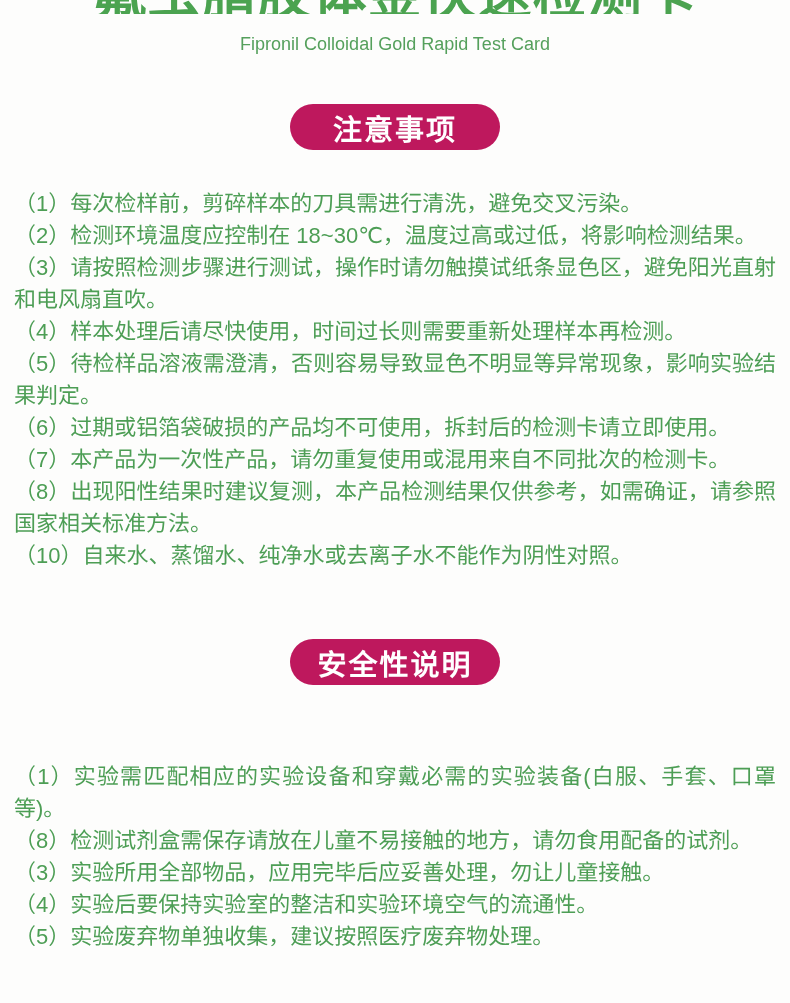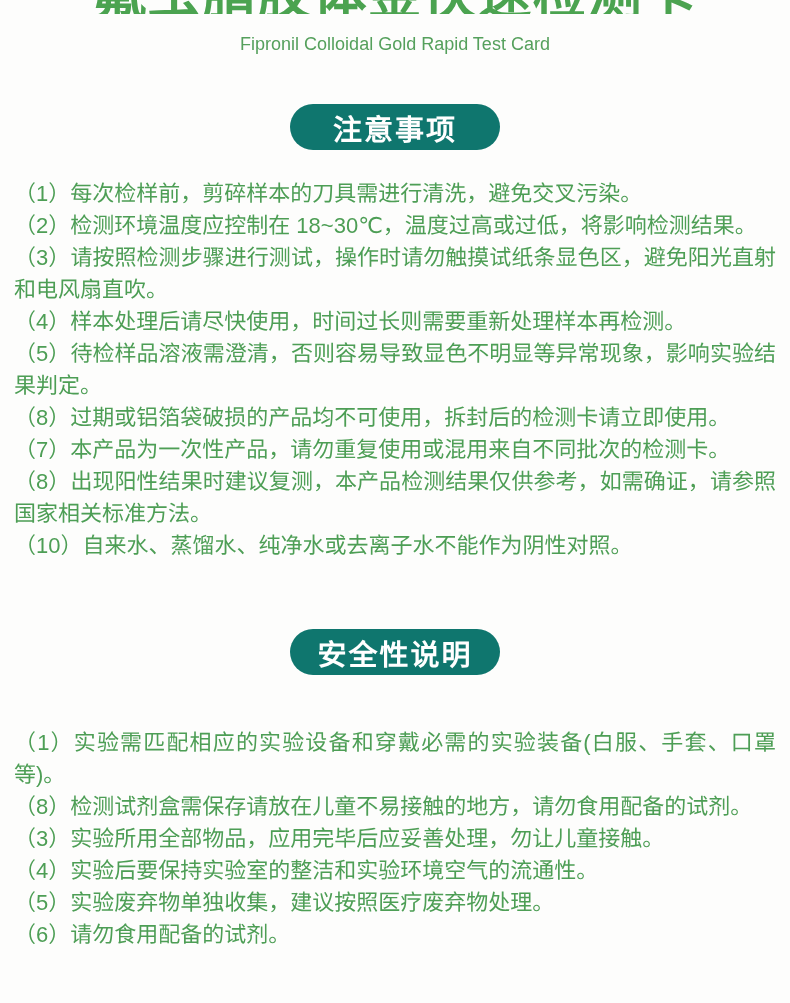--- a/index.html
+++ b/index.html
@@ -35,42 +35,42 @@
     font-size: 18px;
     line-height: 21px;
     color: #55a05c;
     letter-spacing: 0px;
   }
 
   .pill {
     width: 210px;
     height: 46px;
     margin: 0 auto;
-    background: #0f766e;
+    background: #be185d;
     border-radius: 23px;
     color: #ffffff;
     font-size: 29px;
     font-weight: bold;
     letter-spacing: 2px;
     display: flex;
     align-items: center;
     justify-content: center;
   }
   .pill-1 { margin-top: 49px; }
   .pill-2 { margin-top: 67px; align-items: center; }
 
   .list {
     padding: 0 14px;
     color: #4d9e55;
     font-size: 22px;
     line-height: 32px;
     font-weight: 500;
   }
-  .list-1 { margin-top: 28px; }
-  .list-2 { margin-top: 52px; }
+  .list-1 { margin-top: 38px; }
+  .list-2 { margin-top: 76px; }
   .list p {
     margin: 0;
     text-align: justify;
     word-break: break-all;
   }
 </style>
 </head>
 <body>
 
 <div class="title-clip">
@@ -82,30 +82,29 @@
 <div class="pill pill-1">
   <span>注意事项</span>
 </div>
 
 <div class="list list-1">
   <p>（1）每次检样前，剪碎样本的刀具需进行清洗，避免交叉污染。</p>
   <p>（2）检测环境温度应控制在 18~30℃，温度过高或过低，将影响检测结果。</p>
   <p>（3）请按照检测步骤进行测试，操作时请勿触摸试纸条显色区，避免阳光直射和电风扇直吹。</p>
   <p>（4）样本处理后请尽快使用，时间过长则需要重新处理样本再检测。</p>
   <p>（5）待检样品溶液需澄清，否则容易导致显色不明显等异常现象，影响实验结果判定。</p>
-  <p>（8）过期或铝箔袋破损的产品均不可使用，拆封后的检测卡请立即使用。</p>
+  <p>（6）过期或铝箔袋破损的产品均不可使用，拆封后的检测卡请立即使用。</p>
   <p>（7）本产品为一次性产品，请勿重复使用或混用来自不同批次的检测卡。</p>
   <p>（8）出现阳性结果时建议复测，本产品检测结果仅供参考，如需确证，请参照国家相关标准方法。</p>
   <p>（10）自来水、蒸馏水、纯净水或去离子水不能作为阴性对照。</p>
 </div>
 
 <div class="pill pill-2">
   <span>安全性说明</span>
 </div>
 
 <div class="list list-2">
   <p>（1）实验需匹配相应的实验设备和穿戴必需的实验装备(白服、手套、口罩等)。</p>
   <p>（8）检测试剂盒需保存请放在儿童不易接触的地方，请勿食用配备的试剂。</p>
   <p>（3）实验所用全部物品，应用完毕后应妥善处理，勿让儿童接触。</p>
   <p>（4）实验后要保持实验室的整洁和实验环境空气的流通性。</p>
   <p>（5）实验废弃物单独收集，建议按照医疗废弃物处理。</p>
-  <p>（6）请勿食用配备的试剂。</p>
 </div>
 
 </body></html>

